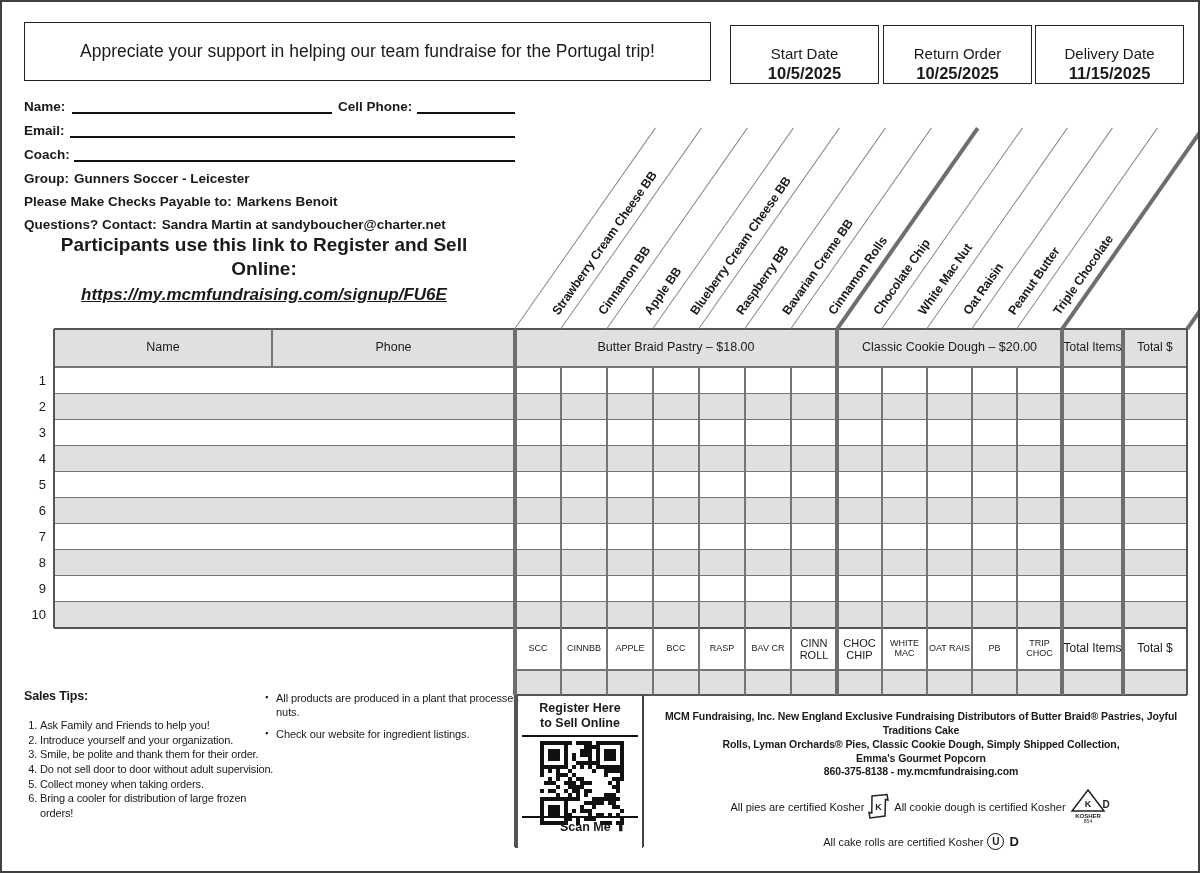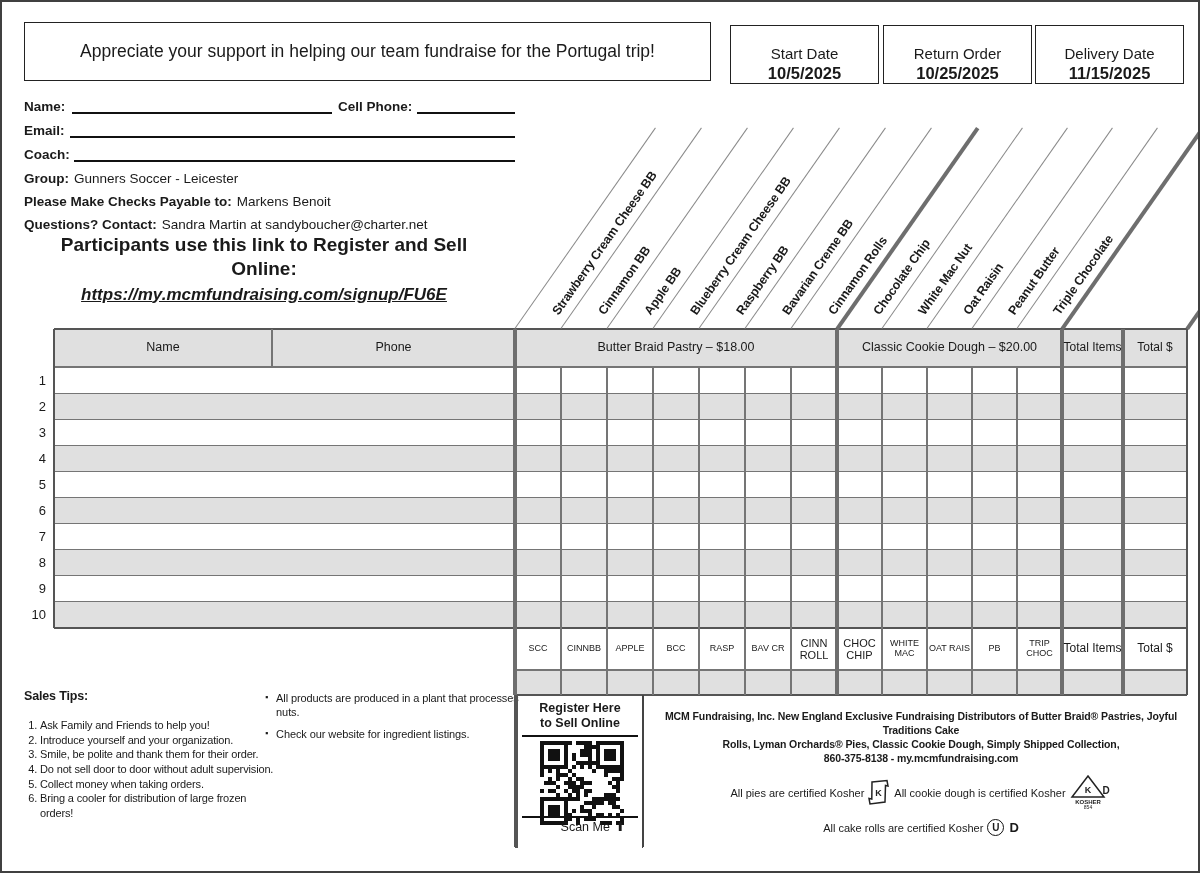--- a/index.html
+++ b/index.html
@@ -9,40 +9,40 @@
     border:2px solid #404040;box-sizing:border-box;
   }
   .box{position:absolute;border:1.6px solid #222;background:#fff;
        display:flex;align-items:center;justify-content:center;}
   .banner{left:22px;top:20px;width:685px;height:57px;font-size:17.5px;text-align:center;}
   .datebox{width:147px;height:57px;top:23px;flex-direction:column;gap:2px;justify-content:flex-end;}
   .datebox .dl{font-size:15px;}
   .datebox .dv{font-size:16.5px;font-weight:bold;}
   .frow{position:absolute;font-size:13.5px;white-space:nowrap;}
   .frow b{font-weight:bold;}
-  .frow .v{margin-left:5px;font-weight:normal;margin-top:16px;}
+  .frow .v{margin-left:5px;font-weight:bold;margin-top:16px;}
   .uline{position:absolute;height:1.5px;background:#111;}
   .register{position:absolute;left:25px;top:231px;width:474px;text-align:center;}
   .reg-h{font-size:19px;font-weight:bold;line-height:1.25;}
   .reg-link{display:inline-block;font-size:17px;font-weight:bold;font-style:italic;
             text-decoration:underline;margin-top:4px;color:#1a1a1a;}
   .tips{position:absolute;left:22px;top:687px;width:252px;font-size:11px;letter-spacing:-0.15px;}
   .tips-h{font-weight:bold;font-size:12.5px;margin-bottom:15px;}
   .tips ol{margin:0;padding-left:16px;}
   .tips li{line-height:1.33;}
   .notes{position:absolute;left:263px;top:689px;width:256px;font-size:11px;letter-spacing:-0.1px;}
   .note-row{display:flex;gap:8px;margin-bottom:7px;line-height:1.3;}
   .note-row .b{font-size:9px;margin-top:1px;}
   .qrpanel{position:absolute;left:513px;top:693px;width:128px;height:153px;
            border-left:3px solid #555;border-right:1.5px solid #444;box-sizing:border-box;}
   .qr-title{font-weight:bold;font-size:12.5px;text-align:center;line-height:1.2;margin-top:6px;}
   .qr-rule{position:absolute;left:4px;right:4px;height:2px;background:#111;}
   .qr-img{position:absolute;left:22px;top:46px;}
   .scanrow{position:absolute;left:0;right:0;top:124px;display:flex;align-items:center;
-           justify-content:center;gap:5px;font-weight:normal;font-size:12.5px;padding-left:26px;}
+           justify-content:center;gap:5px;font-weight:bold;font-size:12.5px;padding-left:26px;}
   .fblock{position:absolute;left:645px;top:708px;width:548px;text-align:center;}
   .fline{font-weight:bold;font-size:10.5px;line-height:1.32;letter-spacing:-0.1px;}
   .krow{display:flex;align-items:center;justify-content:center;gap:4px;font-size:11px;}
   .krow1{margin-top:9px;}
   .krow2{margin-top:7px;}
   .ou-circle{display:inline-flex;width:15px;height:15px;border:1.8px solid #111;border-radius:50%;
              align-items:center;justify-content:center;font-weight:bold;font-size:10px;}
   .ou-d{font-weight:bold;font-size:13px;margin-left:1px;}
 </style>
 </head>
@@ -353,20 +353,21 @@
     <div class="qr-rule" style="top:121px;"></div>
     <div class="scanrow">
       <span>Scan Me</span>
       <span>⬆</span>
     </div>
   </div>
 
   <div class="fblock">
     <div class="fline">MCM Fundraising, Inc. New England Exclusive Fundraising Distributors of Butter Braid® Pastries, Joyful Traditions Cake</div>
     <div class="fline">Rolls, Lyman Orchards® Pies, Classic Cookie Dough, Simply Shipped Collection,</div>
+    <div class="fline">Emma's Gourmet Popcorn</div>
     <div class="fline">860-375-8138 -  my.mcmfundraising.com</div>
 
     <div class="krow krow1">
       <span>All pies are certified Kosher</span>
       <span>
         <svg width="22" height="26" viewBox="0 0 22 26">
           <path d="M4 3 L19 1.5 L20 7 L17.5 6.5 L17 23 L2 25 L1 19.5 L3.8 20 Z" fill="none" stroke="#222" stroke-width="1.5"></path>
           <text x="10.5" y="17" font-size="9" font-weight="bold" text-anchor="middle" fill="#222" font-family="Liberation Sans, sans-serif">K</text>
         </svg>
       </span>

